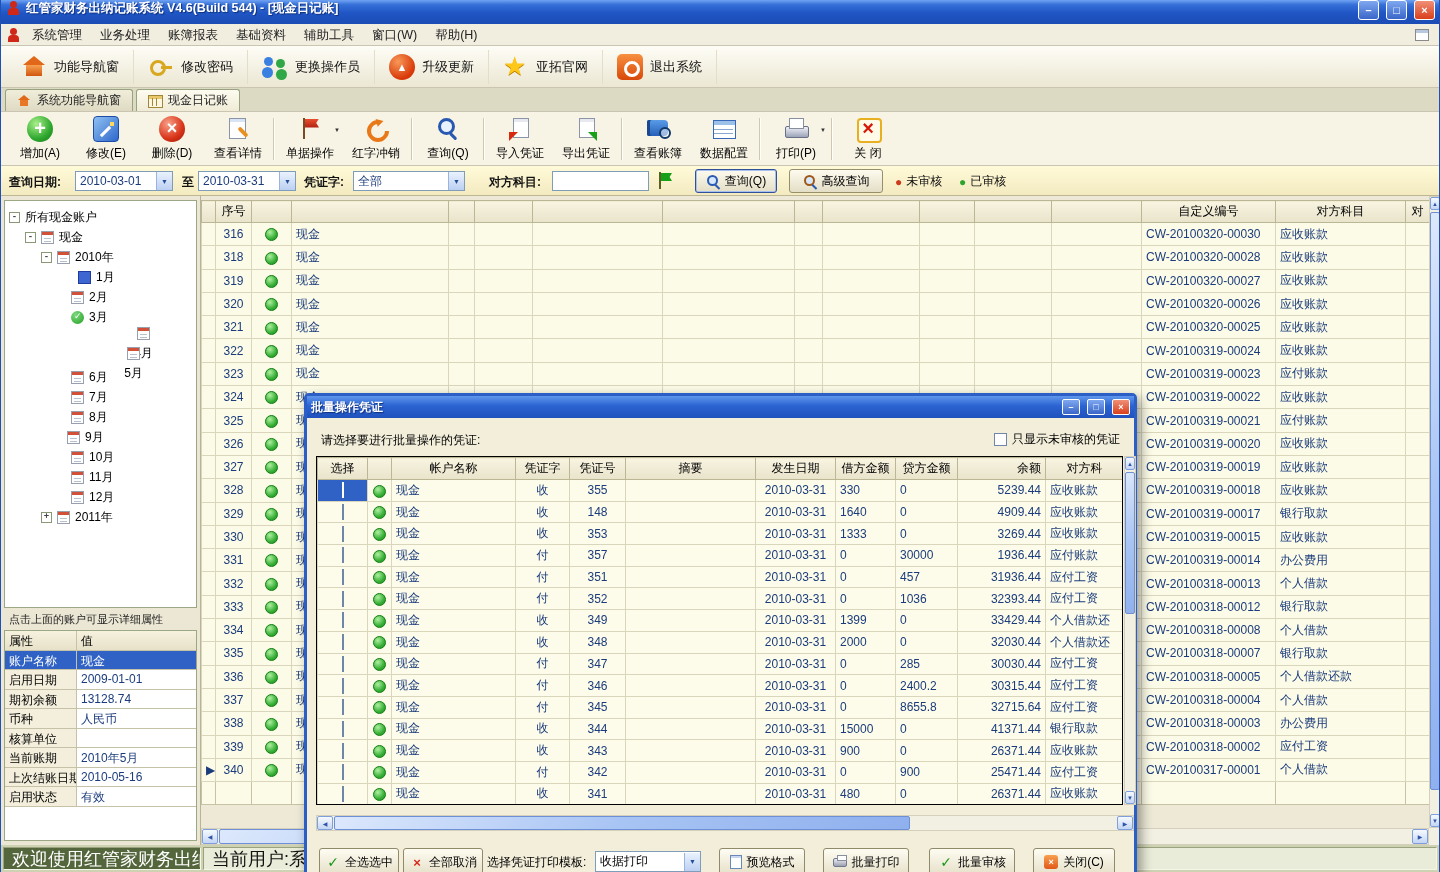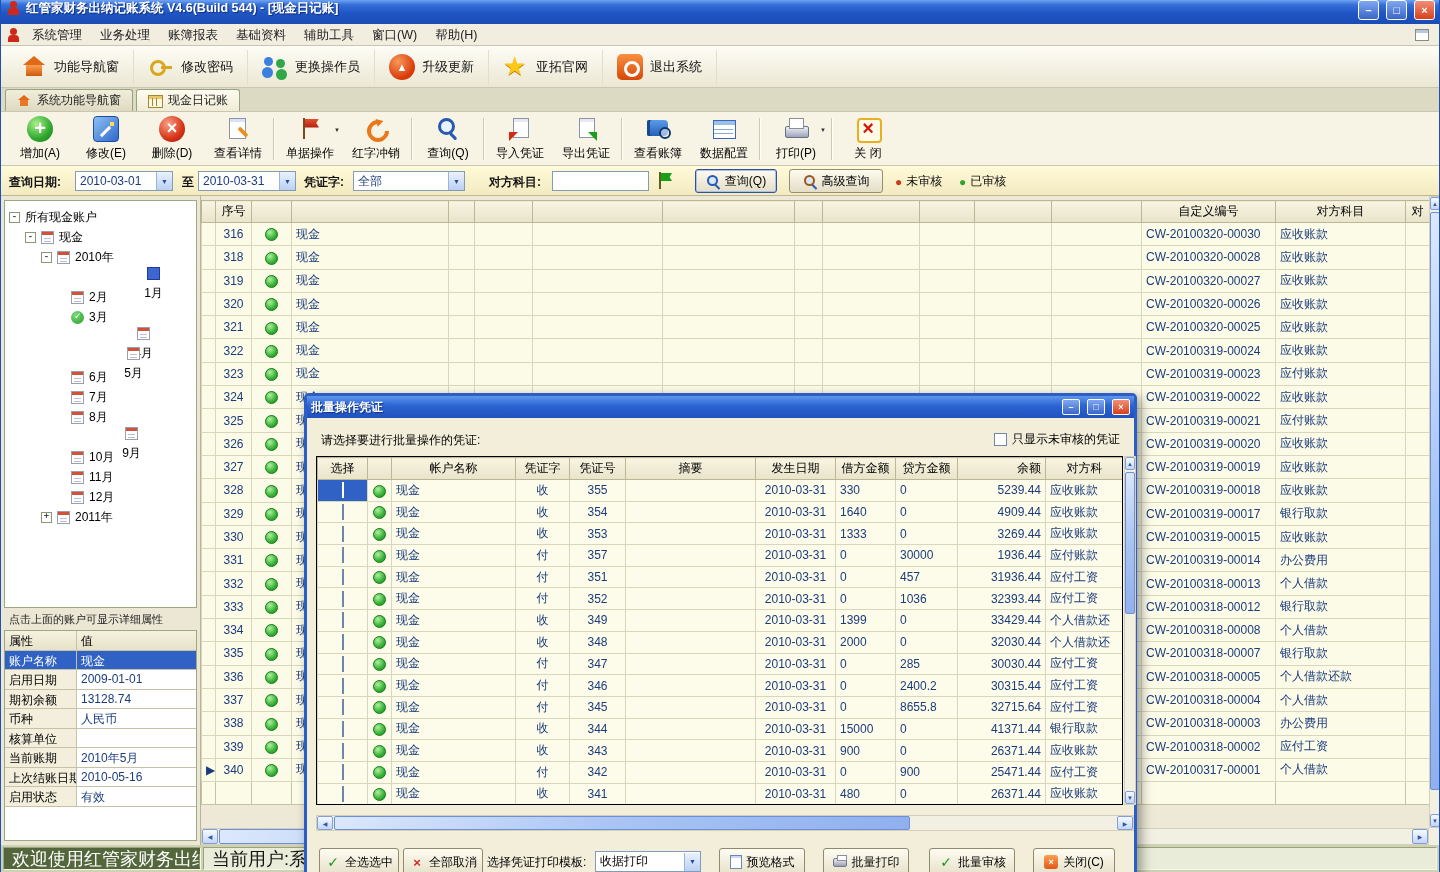--- a/index.html
+++ b/index.html
@@ -382,21 +382,21 @@
           <div class="trow" style="padding-left: 20px;">
             <span class="exp">-</span>
             <span class="ticon cal"></span>
             <span class="tlabel">现金</span>
           </div>
           <div class="trow" style="padding-left: 36px;">
             <span class="exp">-</span>
             <span class="ticon cal"></span>
             <span class="tlabel">2010年</span>
           </div>
-          <div class="trow" style="padding-left: 106px; flex-direction: column;">
+          <div class="trow" style="padding-left: 73px;">
             <span class="ticon cal-blue"></span>
             <span class="tlabel">1月</span>
           </div>
           <div class="trow" style="padding-left: 66px;">
             <span class="ticon cal"></span>
             <span class="tlabel">2月</span>
           </div>
           <div class="trow" style="padding-left: 66px;">
             <span class="ticon cal-check"></span>
             <span class="tlabel">3月</span>
@@ -414,21 +414,21 @@
             <span class="tlabel">6月</span>
           </div>
           <div class="trow" style="padding-left: 66px;">
             <span class="ticon cal"></span>
             <span class="tlabel">7月</span>
           </div>
           <div class="trow" style="padding-left: 66px;">
             <span class="ticon cal"></span>
             <span class="tlabel">8月</span>
           </div>
-          <div class="trow" style="padding-left: 62px; flex-direction: column;">
+          <div class="trow" style="padding-left: 62px;">
             <span class="ticon cal"></span>
             <span class="tlabel">9月</span>
           </div>
           <div class="trow" style="padding-left: 66px;">
             <span class="ticon cal"></span>
             <span class="tlabel">10月</span>
           </div>
           <div class="trow" style="padding-left: 66px;">
             <span class="ticon cal"></span>
             <span class="tlabel">11月</span>
@@ -1045,21 +1045,21 @@
                 <td class="c-debit">330</td>
                 <td class="c-credit">0</td>
                 <td class="c-balance">5239.44</td>
                 <td class="c-subject">应收账款</td>
               </tr>
               <tr>
                 <td class="c-select"><span class="cb"></span></td>
                 <td class="c-dot"><span class="gdot"></span></td>
                 <td class="c-account">现金</td>
                 <td class="c-vtype">收</td>
-                <td class="c-vno">354</td>
+                <td class="c-vno">148</td>
                 <td class="c-summary"></td>
                 <td class="c-date">2010-03-31</td>
                 <td class="c-debit">1640</td>
                 <td class="c-credit">0</td>
                 <td class="c-balance">4909.44</td>
                 <td class="c-subject">应收账款</td>
               </tr>
               <tr>
                 <td class="c-select"><span class="cb"></span></td>
                 <td class="c-dot"><span class="gdot"></span></td>

